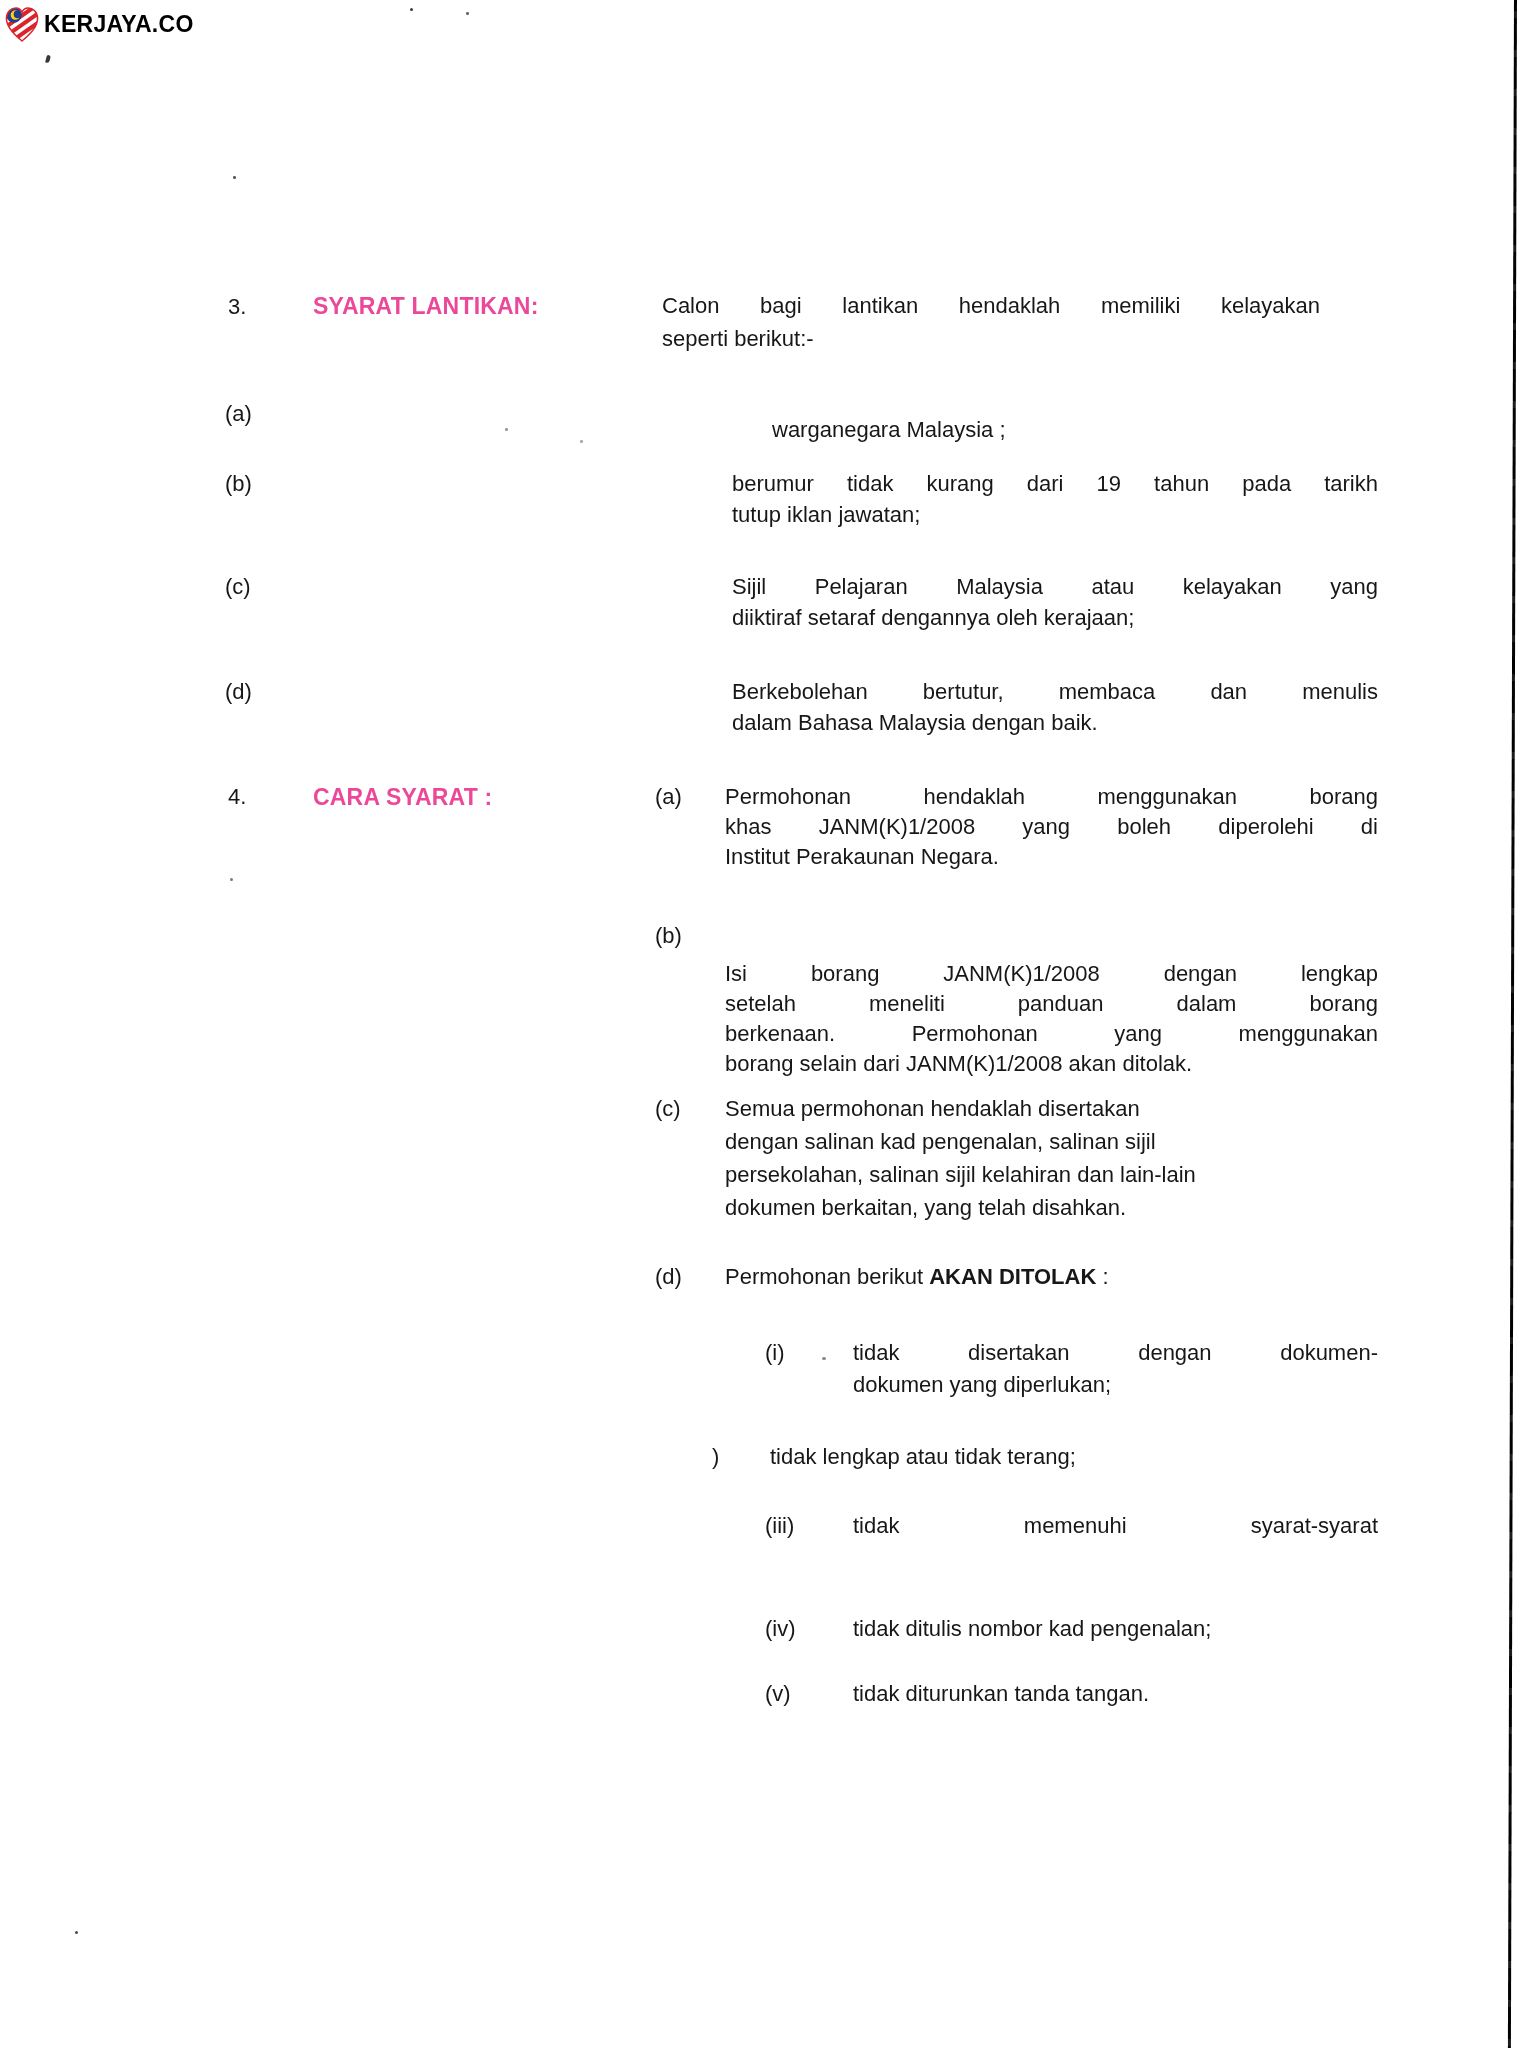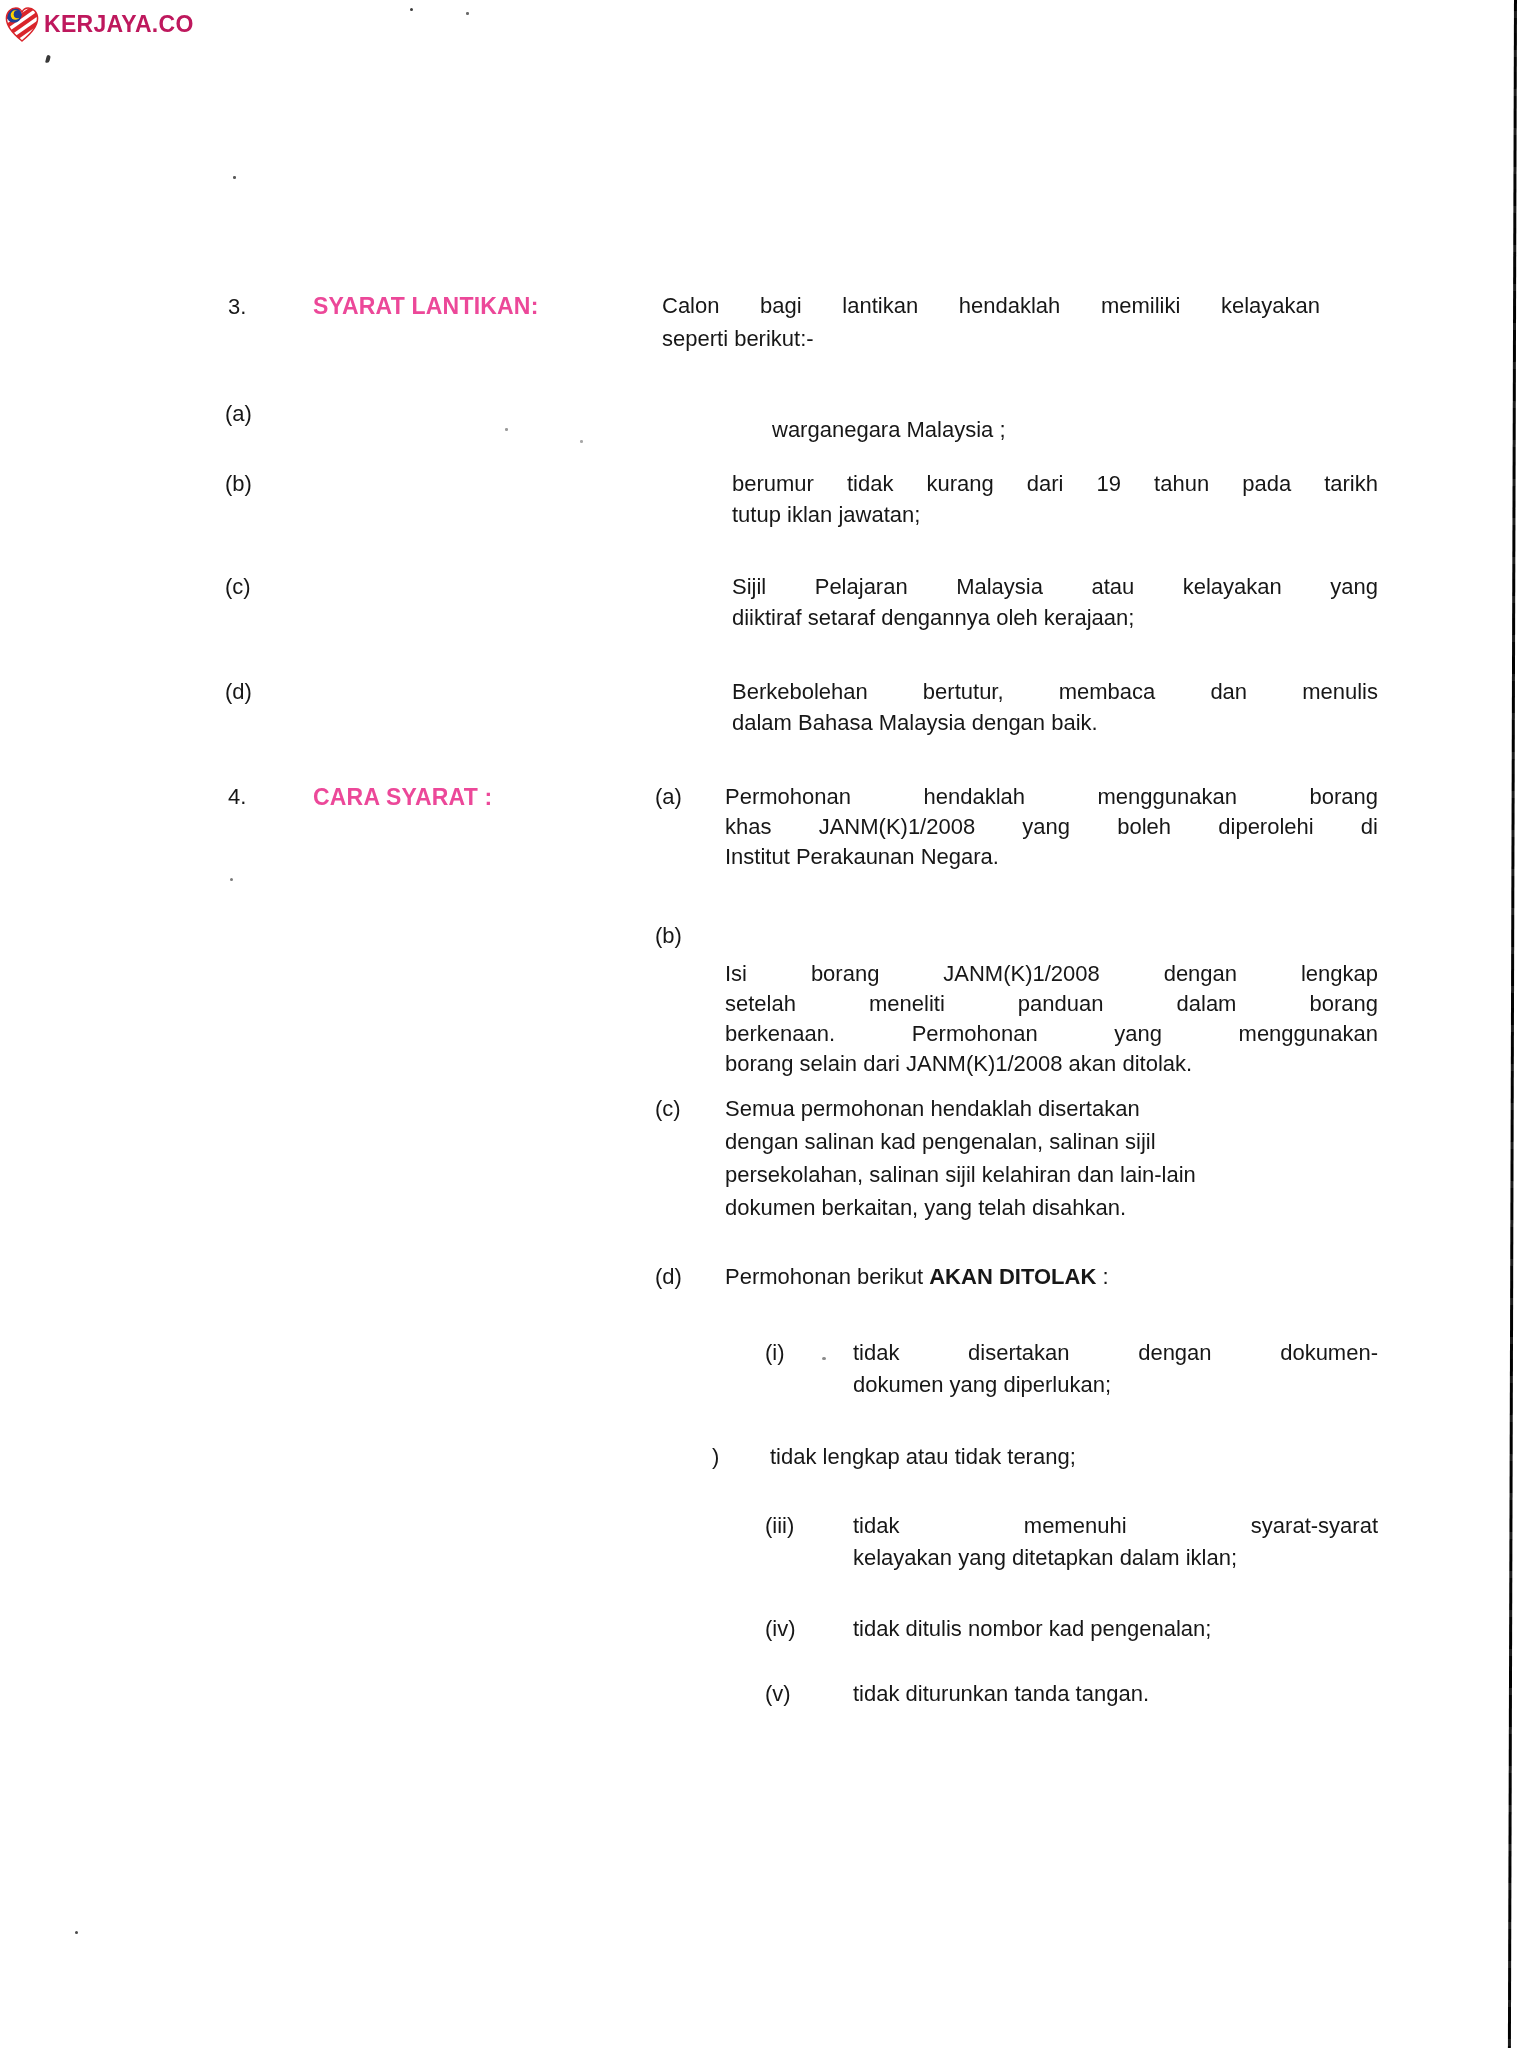--- a/index.html
+++ b/index.html
@@ -3,21 +3,21 @@
 <meta charset="utf-8">
 <style>
   html,body{margin:0;padding:0;background:#ffffff;}
   .page{
     position:relative;width:1525px;height:2048px;background:#ffffff;
     font-family:"Liberation Sans", sans-serif;color:#1b1b1b;overflow:hidden;
   }
   .abs{position:absolute;}
   
   .logo{display:flex;align-items:center;gap:5px;left:5px;top:4px;height:40px;}
-  .logo-text{font-size:23px;font-weight:700;color:#be185d;letter-spacing:.3px;}
+  .logo-text{font-size:23px;font-weight:700;color:#000000;letter-spacing:.3px;}
   
   .par{font-size:22px;color:#171717;}
   .hd{font-weight:700;font-size:23px;color:#ec4899;letter-spacing:.2px;}
   .lh30 .line{height:30px;line-height:30px;}
   .lh31 .line{height:31px;line-height:31px;}
   .lh32 .line{height:32px;line-height:32px;}
   .lh33 .line{height:33px;line-height:33px;}
   .line{overflow:hidden;}
   
   .jl{text-align:justify;}
@@ -163,21 +163,20 @@
   </div>
   <div class="abs par lh32" style="left:770px;top:1441px;">
     <div class="line">tidak lengkap atau tidak terang;</div>
   </div>
 
   <div class="abs par lh32" style="left:765px;top:1510px;">
     <div class="line">(iii)</div>
   </div>
   <div class="abs par lh32" style="left:853px;top:1510px;width:525px;">
     <div class="line jl">tidak memenuhi syarat-syarat</div>
-    <div class="line">kelayakan yang ditetapkan dalam iklan;</div>
   </div>
 
   <div class="abs par lh32" style="left:765px;top:1613px;">
     <div class="line">(iv)</div>
   </div>
   <div class="abs par lh32" style="left:853px;top:1613px;">
     <div class="line">tidak ditulis nombor kad pengenalan;</div>
   </div>
 
   <div class="abs par lh32" style="left:765px;top:1678px;">

